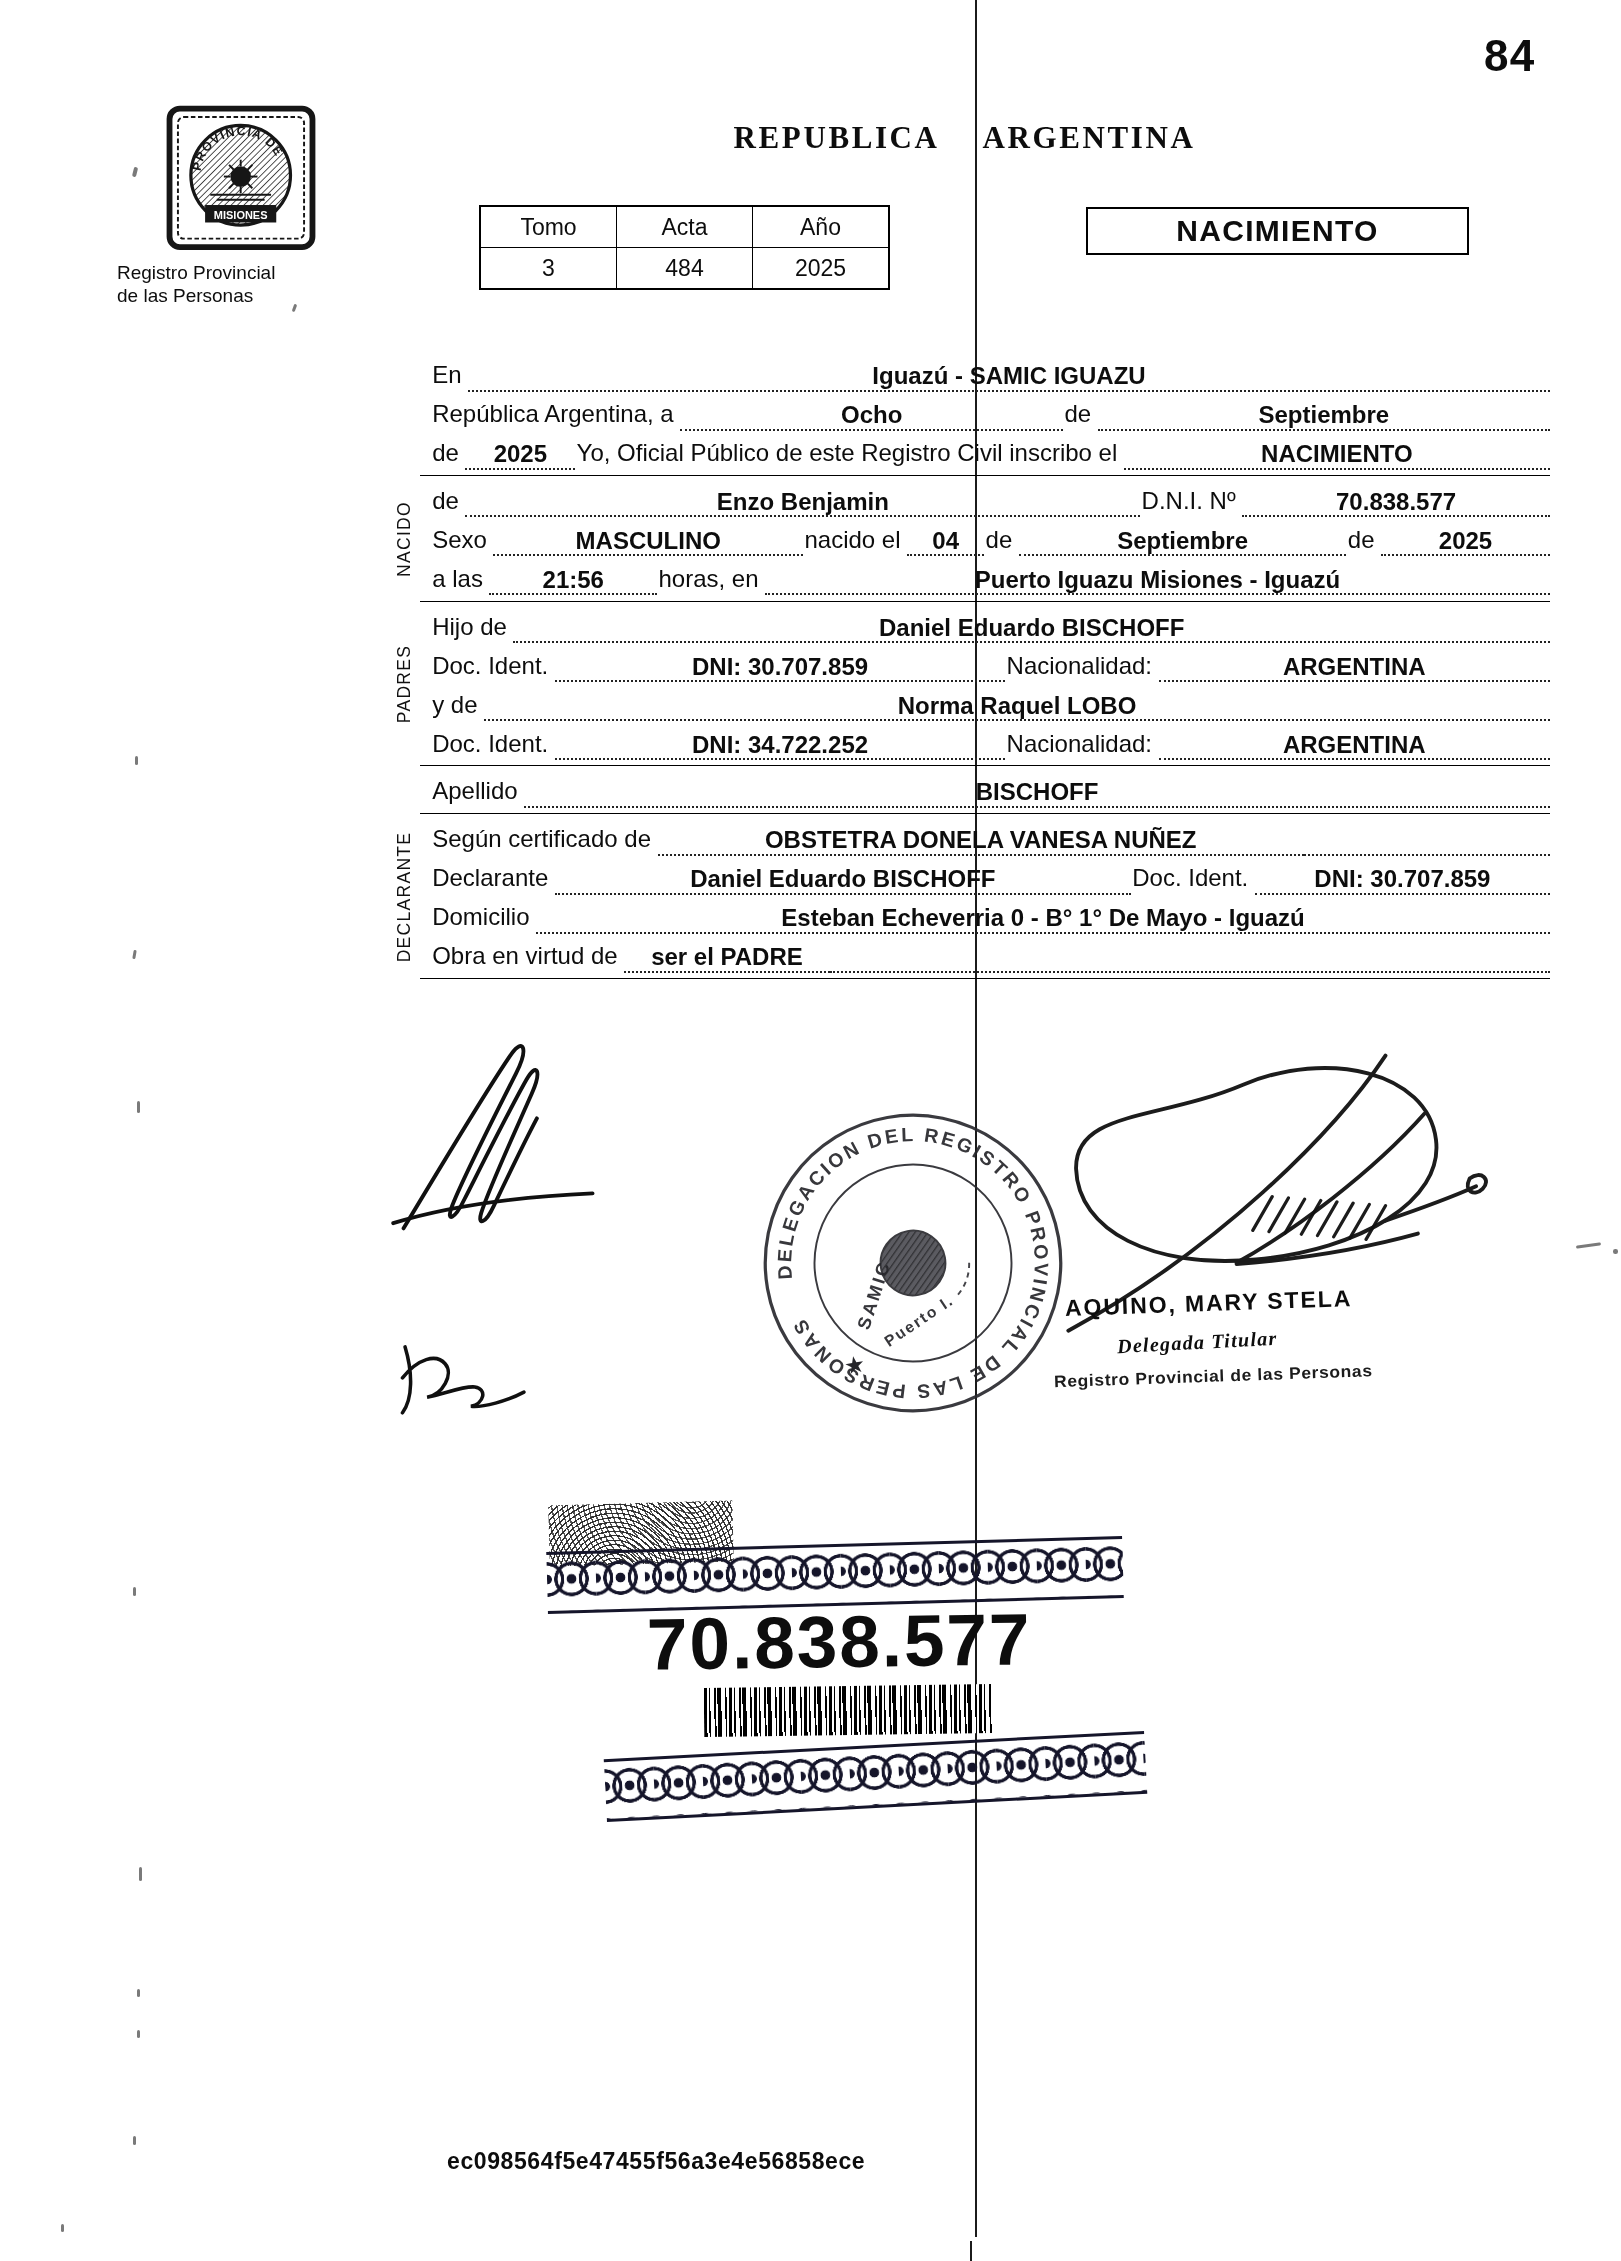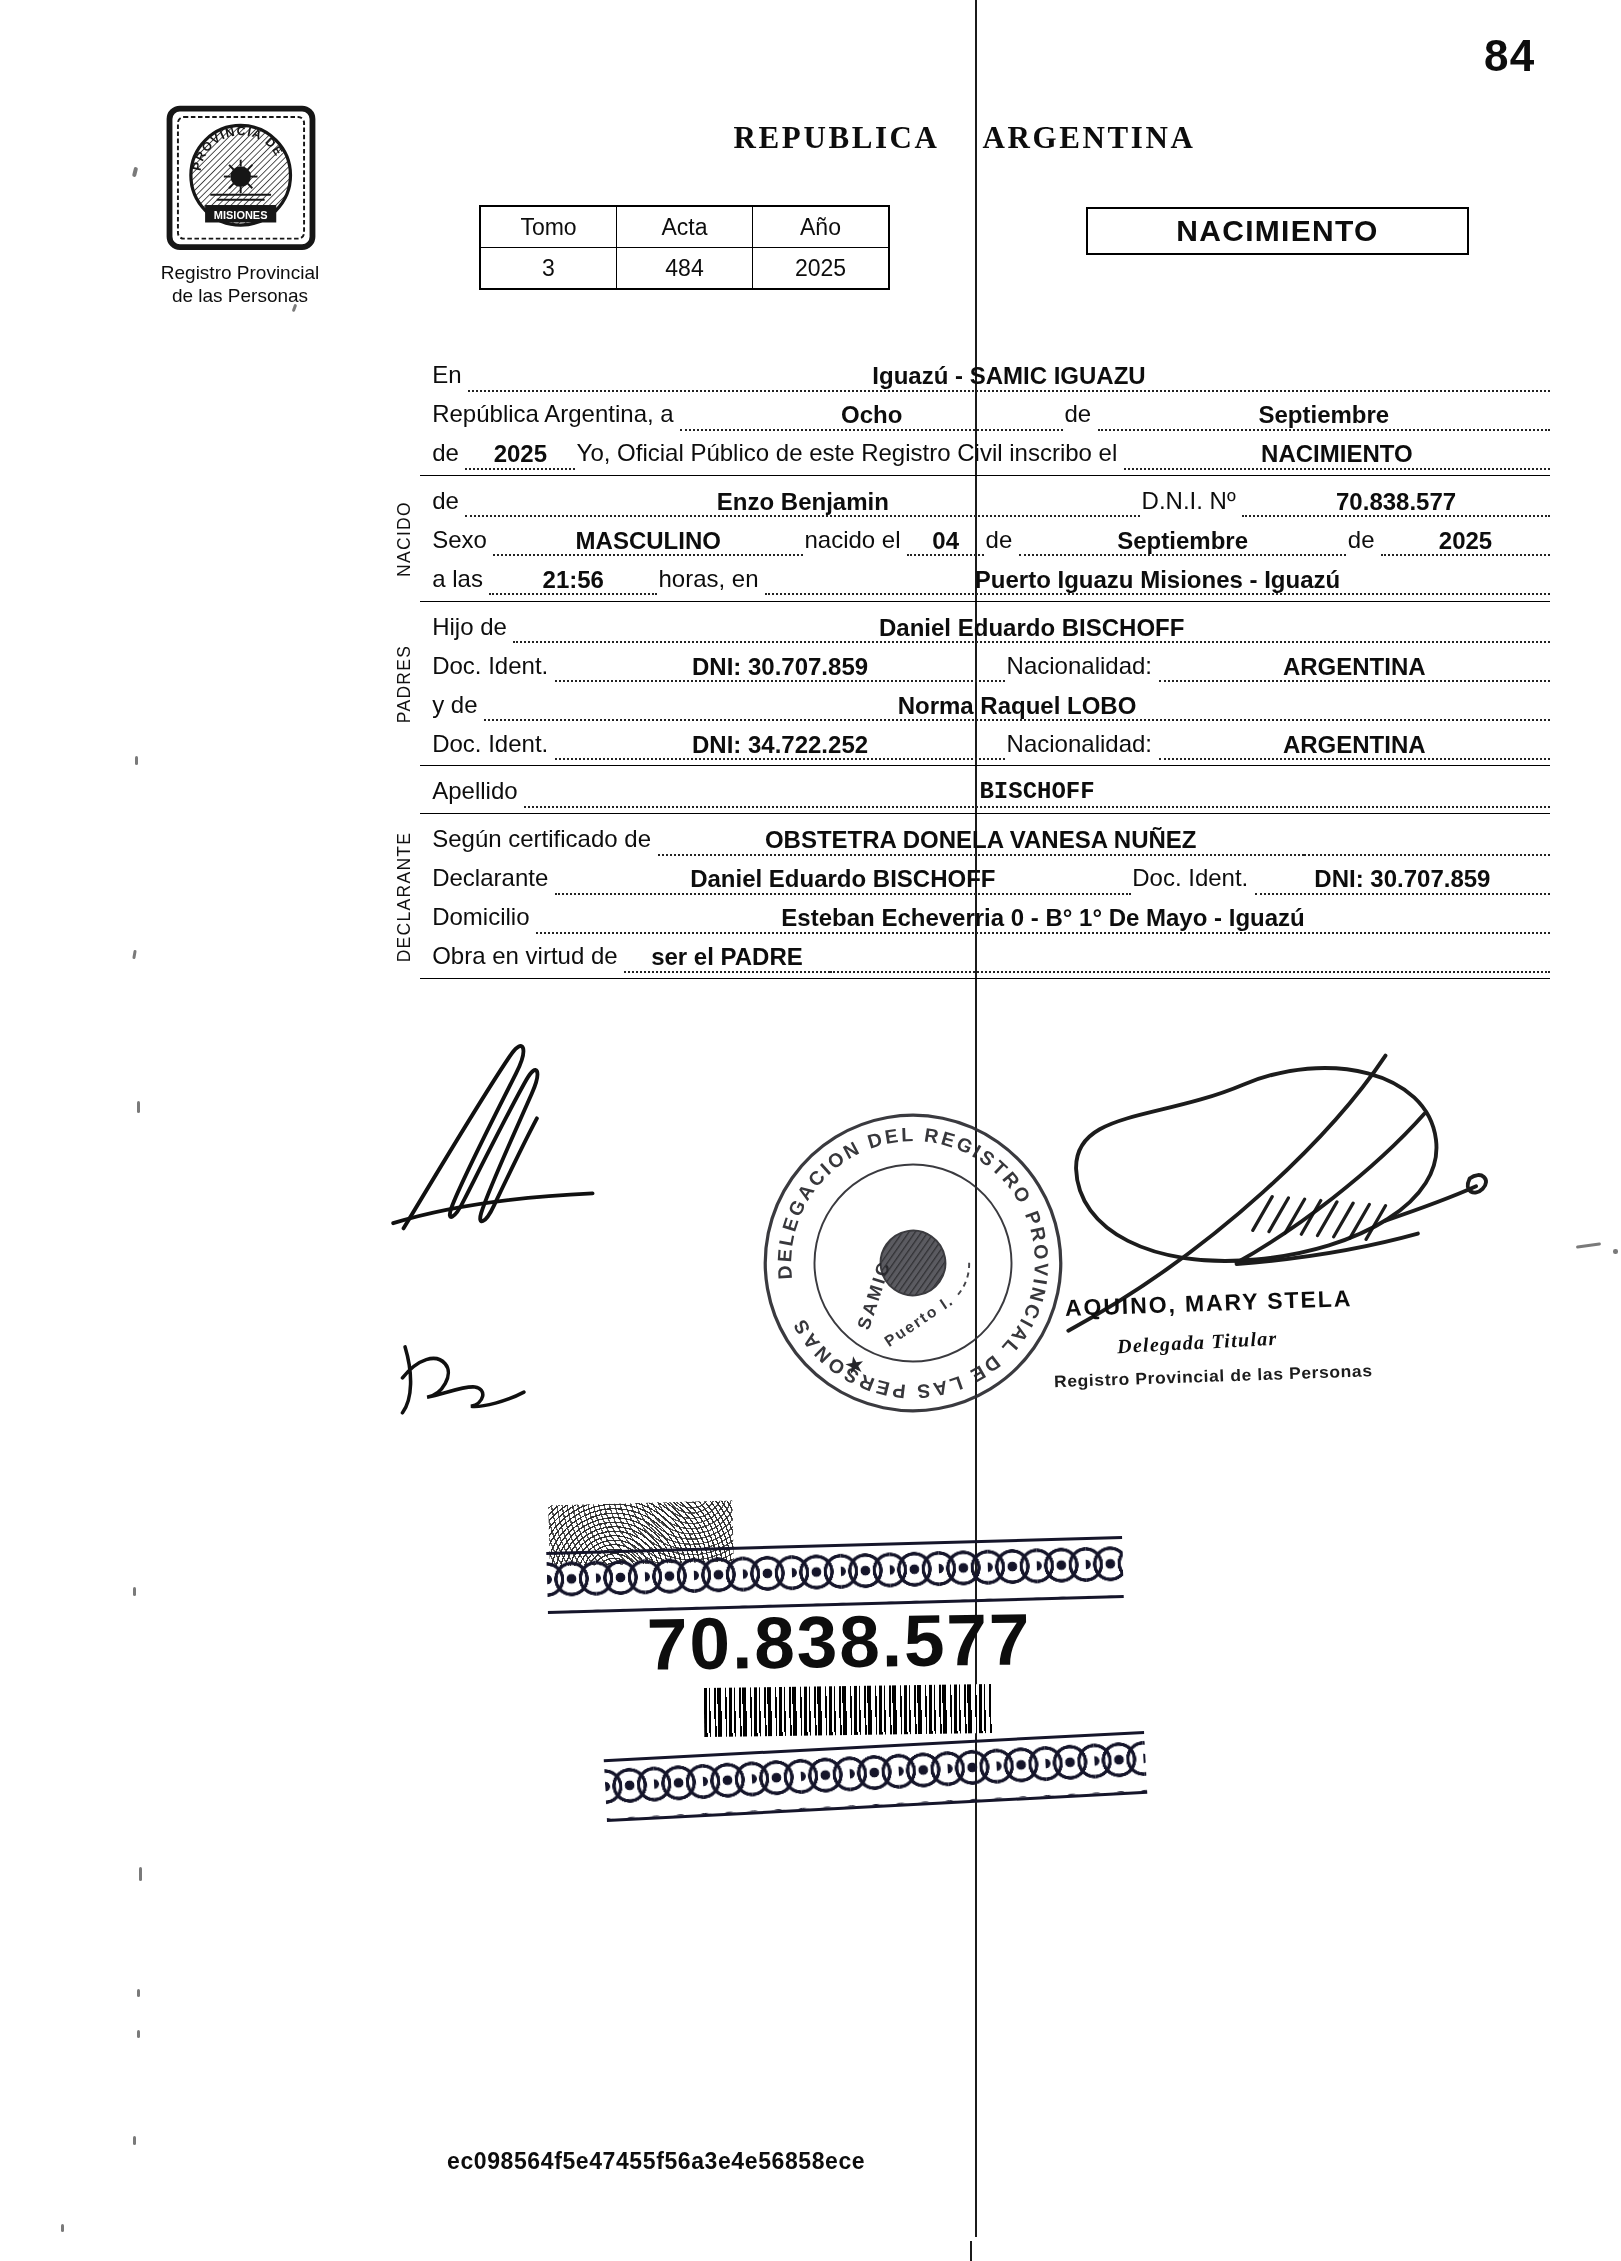--- a/index.html
+++ b/index.html
@@ -11,21 +11,21 @@
   .fold-line{left:975px;top:0;width:1.9px;height:2237px;background:#1b1b1b;}
   .fold-tick{left:970px;top:2241px;width:1.9px;height:20px;background:#1b1b1b;}
 
   .page-number{left:1449px;top:31px;font-size:44px;font-weight:600;letter-spacing:1.3px;margin-left:35px;}
 
   .title{left:660px;top:120px;width:609px;text-align:center;
          font-family:"Liberation Serif",serif;font-weight:700;font-size:31px;
          letter-spacing:2.6px;word-spacing:36px;}
 
   .emblem{left:165px;top:104px;width:152px;height:149px;}
-  .emblem-caption{left:117px;top:262px;width:246px;text-align:center;font-size:19px;line-height:1.2;}
+  .emblem-caption{left:117px;top:262px;width:246px;font-size:19px;line-height:1.2;}
 
   .record-table{left:479px;top:205px;border-collapse:collapse;font-size:23px;}
   .record-table td{width:133px;height:38px;border:1.9px solid #000;text-align:center;vertical-align:middle;}
   .record-table{border:2.6px solid #000;}
 
   .act-box{left:1086px;top:207px;width:379px;height:44px;border:2.6px solid #000;
            display:flex;align-items:center;justify-content:center;
            font-size:30px;font-weight:700;letter-spacing:1.3px;}
 
   
@@ -231,21 +231,21 @@
           </div>
         </div>
       </div>
       <div class="section">
         <div class="side"></div>
         <div class="lined">
           <div class="bar bar-hidden"></div>
           <div class="rows">
             <div class="row">
               <span class="lbl">Apellido</span>
-              <span class="fill" style="flex-grow: 1; font-family: Liberation Mono, monospace;">BISCHOFF</span>
+              <span class="fill" style="flex-grow: 1;">BISCHOFF</span>
             </div>
           </div>
         </div>
       </div>
       <div class="section">
         <div class="side">
           <span class="side-label">DECLARANTE</span>
         </div>
         <div class="lined">
           <div class="bar"></div>

